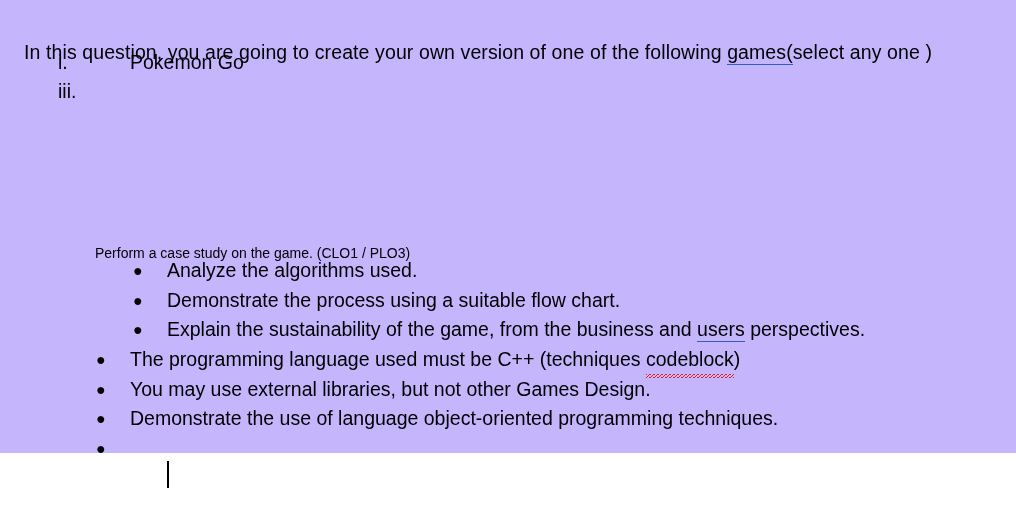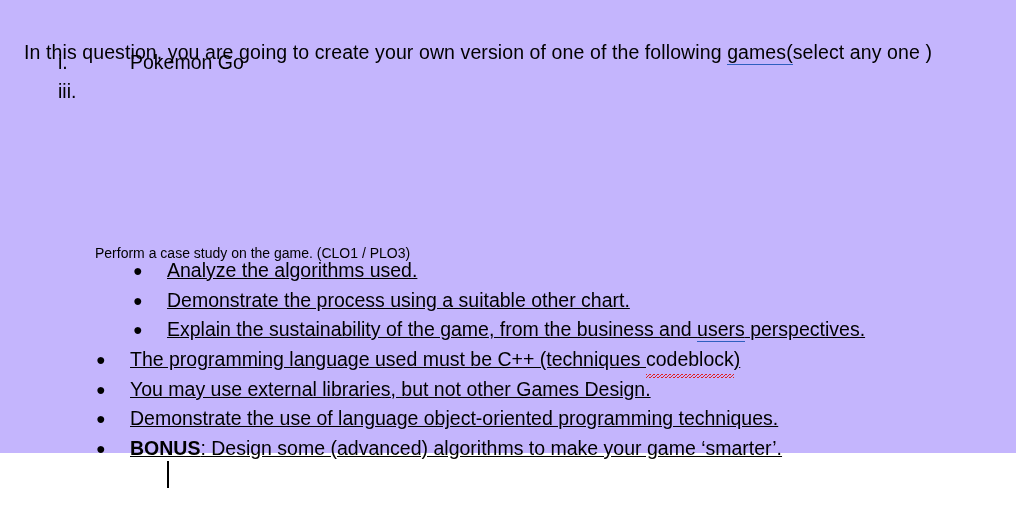--- a/index.html
+++ b/index.html
@@ -122,21 +122,20 @@
   }
   .bullet-dot {
     position: absolute;
     top: 0;
     font-size: 16px;
     line-height: 29.6px;
   }
   .bullet-label {
     position: absolute;
     top: 0;
-    text-decoration: underline;
   }
 
   
   .bullets-inner .bullet-dot { left: 133px; }
   .bullets-inner .bullet-label { left: 167px; }
 
   
   .bullets-outer .bullet-dot { left: 96px; }
   .bullets-outer .bullet-label { left: 130px; }
 
@@ -173,21 +172,21 @@
 
   <p class="case-heading">Perform a case study on the game. (CLO1 / PLO3)</p>
 
   <div class="bullet-block bullets-inner">
     <div class="bullet-item">
       <span class="bullet-dot">●</span>
       <span class="bullet-label">Analyze the algorithms used.</span>
     </div>
     <div class="bullet-item">
       <span class="bullet-dot">●</span>
-      <span class="bullet-label">Demonstrate the process using a suitable other chart.</span>
+      <span class="bullet-label">Demonstrate the process using a suitable flow chart.</span>
     </div>
     <div class="bullet-item">
       <span class="bullet-dot">●</span>
       <span class="bullet-label"><span>Explain the sustainability of the game, from the business and </span><span class="blue-underline">users</span><span> perspectives.</span></span>
     </div>
   </div>
 
   <div class="bullet-block bullets-outer">
     <div class="bullet-item">
       <span class="bullet-dot">●</span>
@@ -196,19 +195,18 @@
     <div class="bullet-item">
       <span class="bullet-dot">●</span>
       <span class="bullet-label">You may use external libraries, but not other Games Design.</span>
     </div>
     <div class="bullet-item">
       <span class="bullet-dot">●</span>
       <span class="bullet-label">Demonstrate the use of language object-oriented programming techniques.</span>
     </div>
     <div class="bullet-item">
       <span class="bullet-dot">●</span>
-      <span class="bullet-label"><span class="bold-lead">BONUS</span><span>: Design some (advanced) algorithms to make your game ‘smarter’.</span></span>
     </div>
   </div>
 
   <div class="text-caret"></div>
 
 </div>
 
 </body></html>

